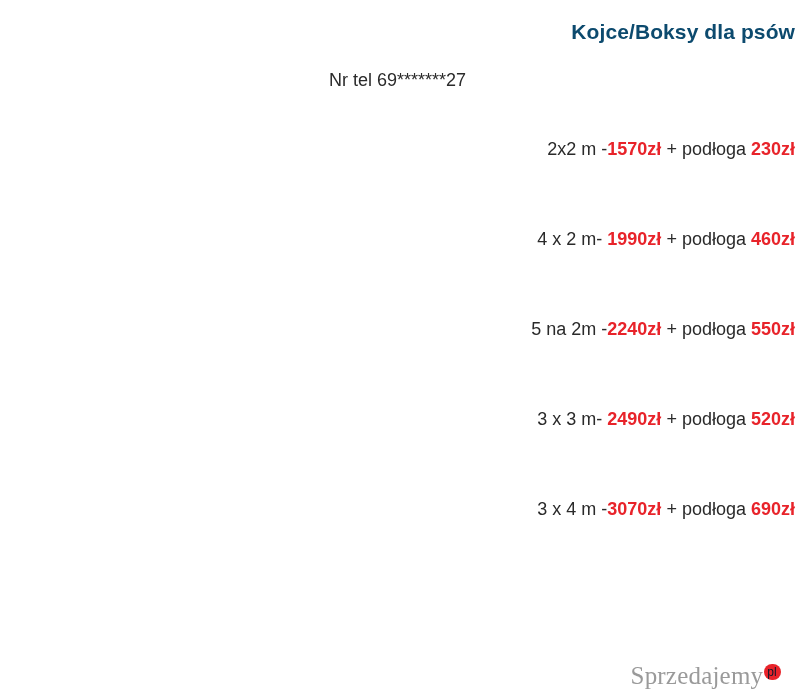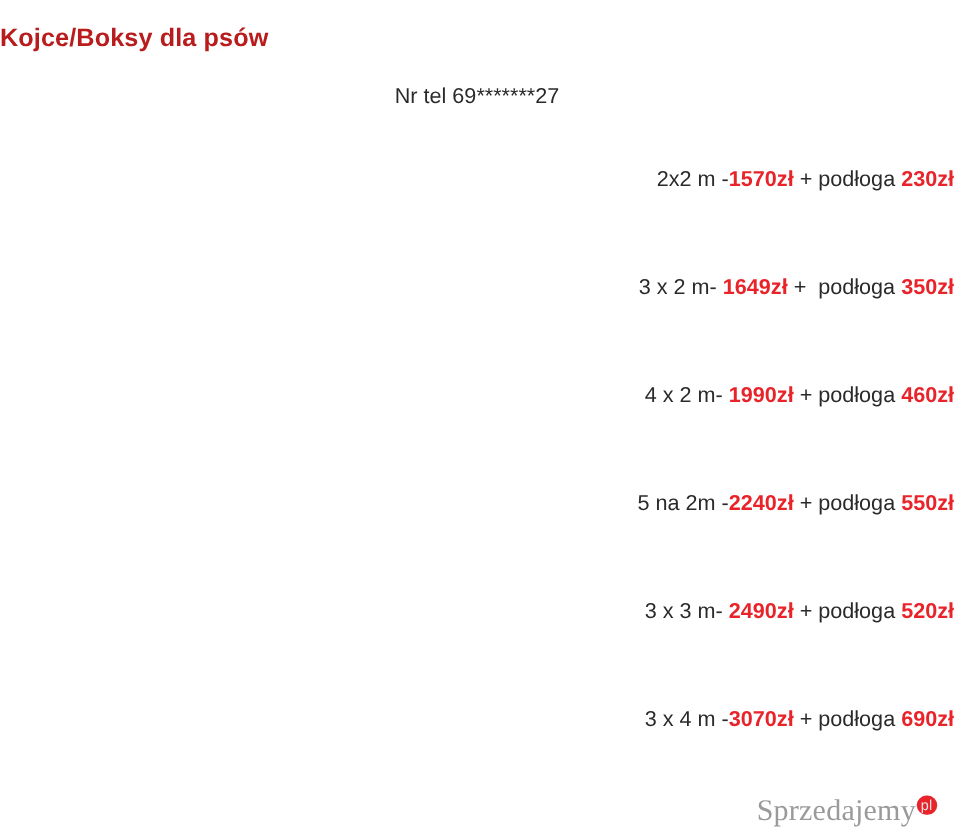--- a/index.html
+++ b/index.html
@@ -16,24 +16,24 @@
     overflow: hidden;
   }
   .sheet {
     width: 795px;
     height: 700px;
     position: relative;
     box-sizing: border-box;
     padding-top: 10px;
   }
   .title {
-    text-align: left;
+    text-align: right;
     font-size: 21px;
     font-weight: bold;
-    color: #b91c1c;
+    color: #0c4a6e;
     margin-top: 10px;
     margin-bottom: 0;
     letter-spacing: 0.1px;
   }
   .line {
     text-align: center;
     font-size: 18px;
     color: #2a2a2a;
     white-space: pre;
   }
@@ -53,21 +53,21 @@
     right: 14px;
     bottom: 10px;
     font-size: 25px;
     color: #9a9a9a;
     font-family: "Liberation Serif", serif;
     letter-spacing: 0.2px;
   }
   .watermark .pl {
     display: inline-block;
     background: #e8232a;
-    color: #e5e5e5;
+    color: #0f172a;
     font-family: "Liberation Sans", sans-serif;
     font-size: 12px;
     line-height: 14px;
     padding: 1px 4px 1px 3px;
     border-radius: 9px;
     vertical-align: 8px;
     margin-left: 1px;
   }
 </style>
 </head>
@@ -76,23 +76,20 @@
 <div class="sheet">
 
   <div class="title">Kojce/Boksy dla psów</div>
 
   <div class="line phone">Nr tel 69*******27</div>
 
   <div class="line price-line">
     <span>2x2 m -</span><span class="accent">1570zł</span><span> + podłoga </span><span class="accent">230zł</span>
   </div>
 
-  <div class="line price-line">
-    <span>3 x 2 m- </span><span class="accent">1649zł</span><span> +  podłoga </span><span class="accent">350zł</span>
-  </div>
 
   <div class="line price-line">
     <span>4 x 2 m- </span><span class="accent">1990zł</span><span> + podłoga </span><span class="accent">460zł</span>
   </div>
 
   <div class="line price-line">
     <span>5 na 2m -</span><span class="accent">2240zł</span><span> + podłoga </span><span class="accent">550zł</span>
   </div>
 
 

